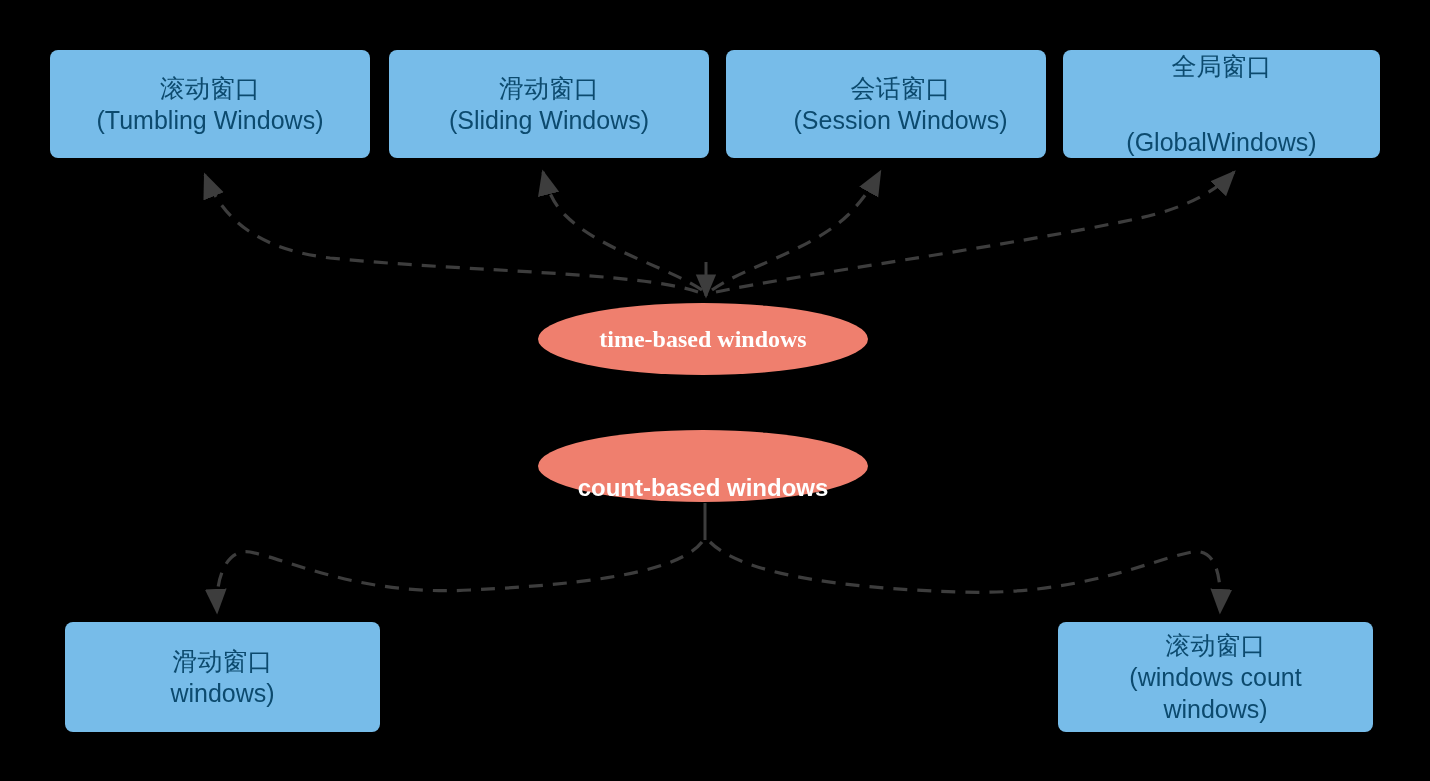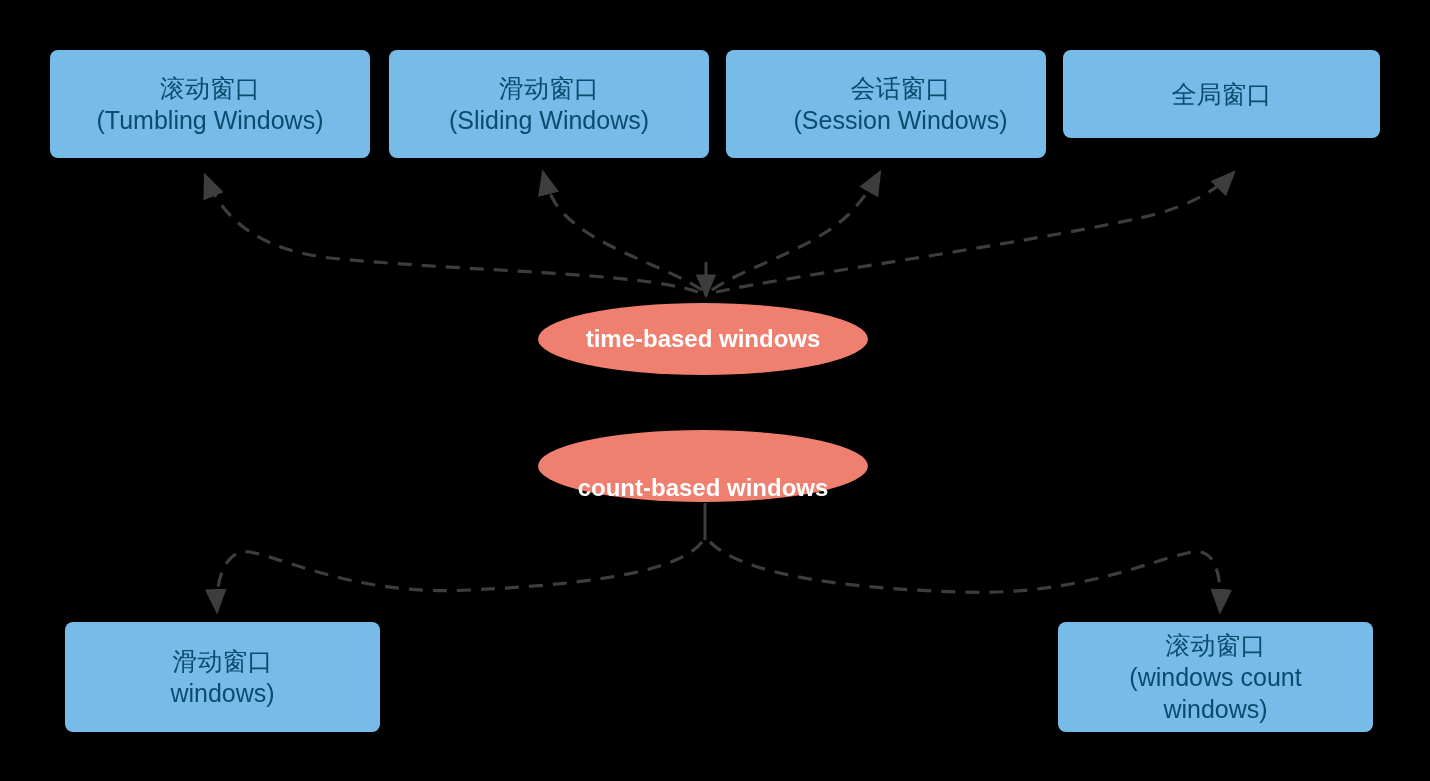--- a/index.html
+++ b/index.html
@@ -117,25 +117,26 @@
   <div class="node-box top-box" style="left:389px; top:50px; width:320px; height:108px;">
     <span class="ln">滑动窗口</span>
     <span class="ln">(Sliding Windows)</span>
   </div>
 
   <div class="node-box top-box" style="left:726px; top:50px; width:320px; height:108px;padding-left:29px;">
     <span class="ln">会话窗口</span>
     <span class="ln">(Session Windows)</span>
   </div>
 
-  <div class="node-box top-box" style="left:1063px; top:50px; width:317px; height:88px;">
+  <div class="node-box top-box" style="left:1063px; top:50px; width:317px; height:108px;justify-content:space-between;">
     <span class="ln">全局窗口</span>
+    <span class="ln">(GlobalWindows)</span>
   </div>
 
-  <div class="node-ellipse" style="left:538px; top:303px; width:330px; height:72px;">
+  <div class="node-ellipse" style="left:538px; top:303px; width:330px; height:72px;font-family:Liberation Serif, serif;">
     <span>time-based windows</span>
   </div>
 
   <div class="node-ellipse" style="left:538px; top:430px; width:330px; height:72px;align-items:flex-end;">
     <span>count-based windows</span>
   </div>
 
   <div class="node-box bottom-box" style="left:65px; top:622px; width:315px; height:110px;">
     <span class="ln">滑动窗口</span>
     <span class="ln">windows)</span>

